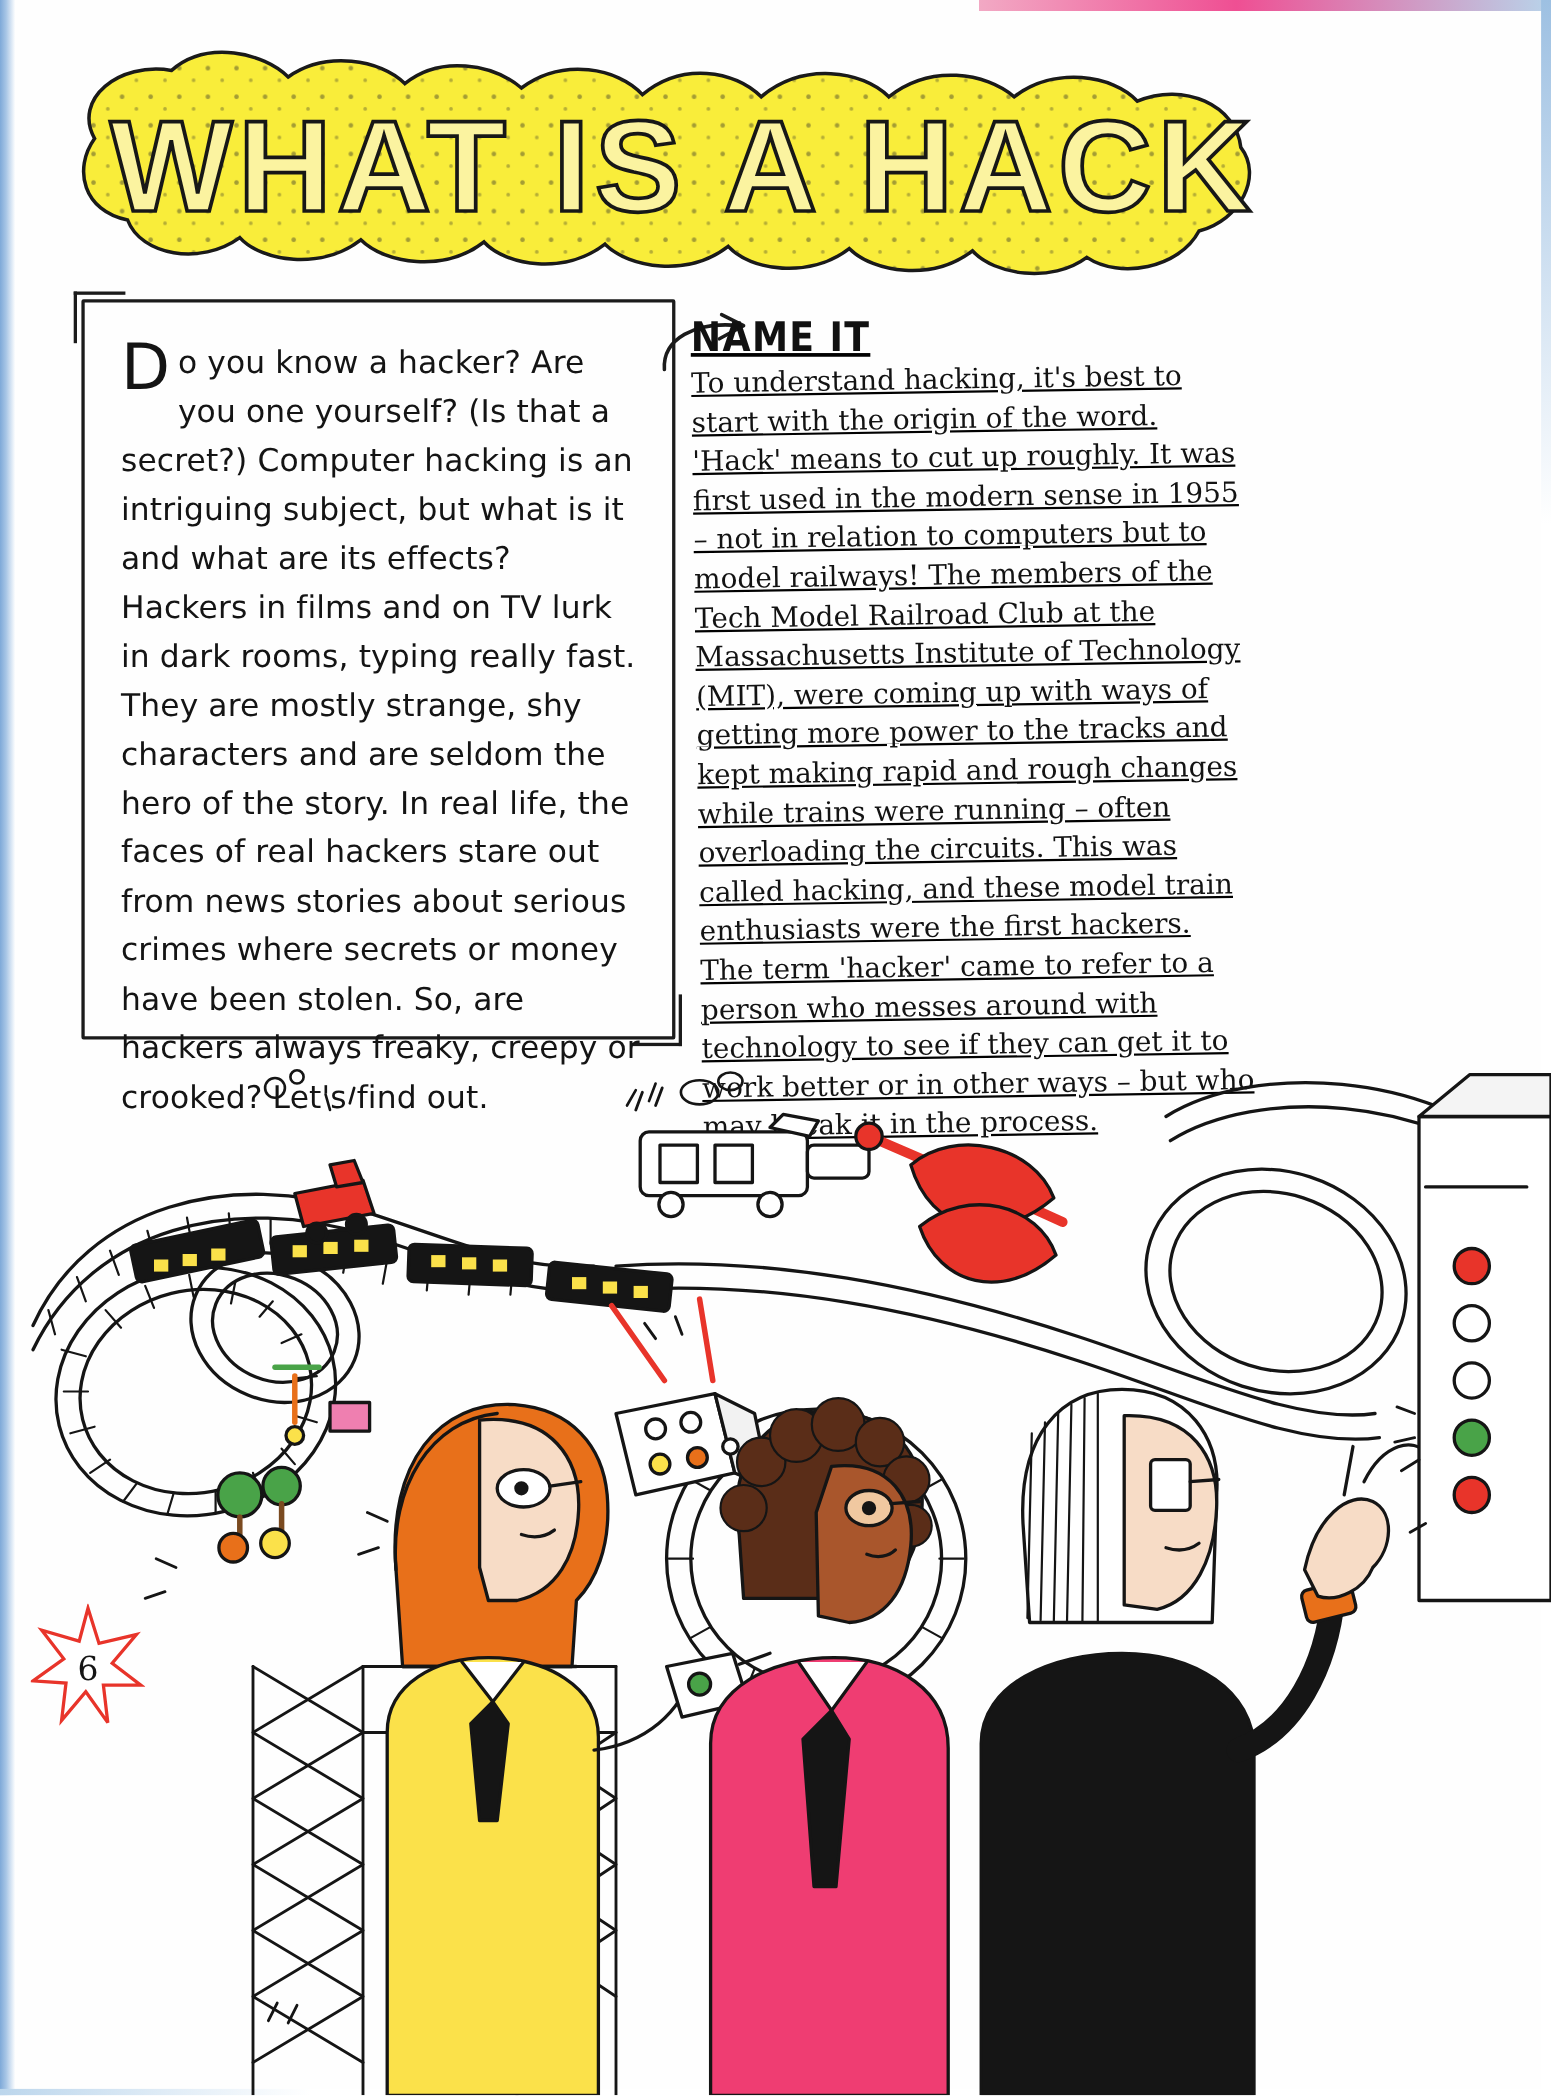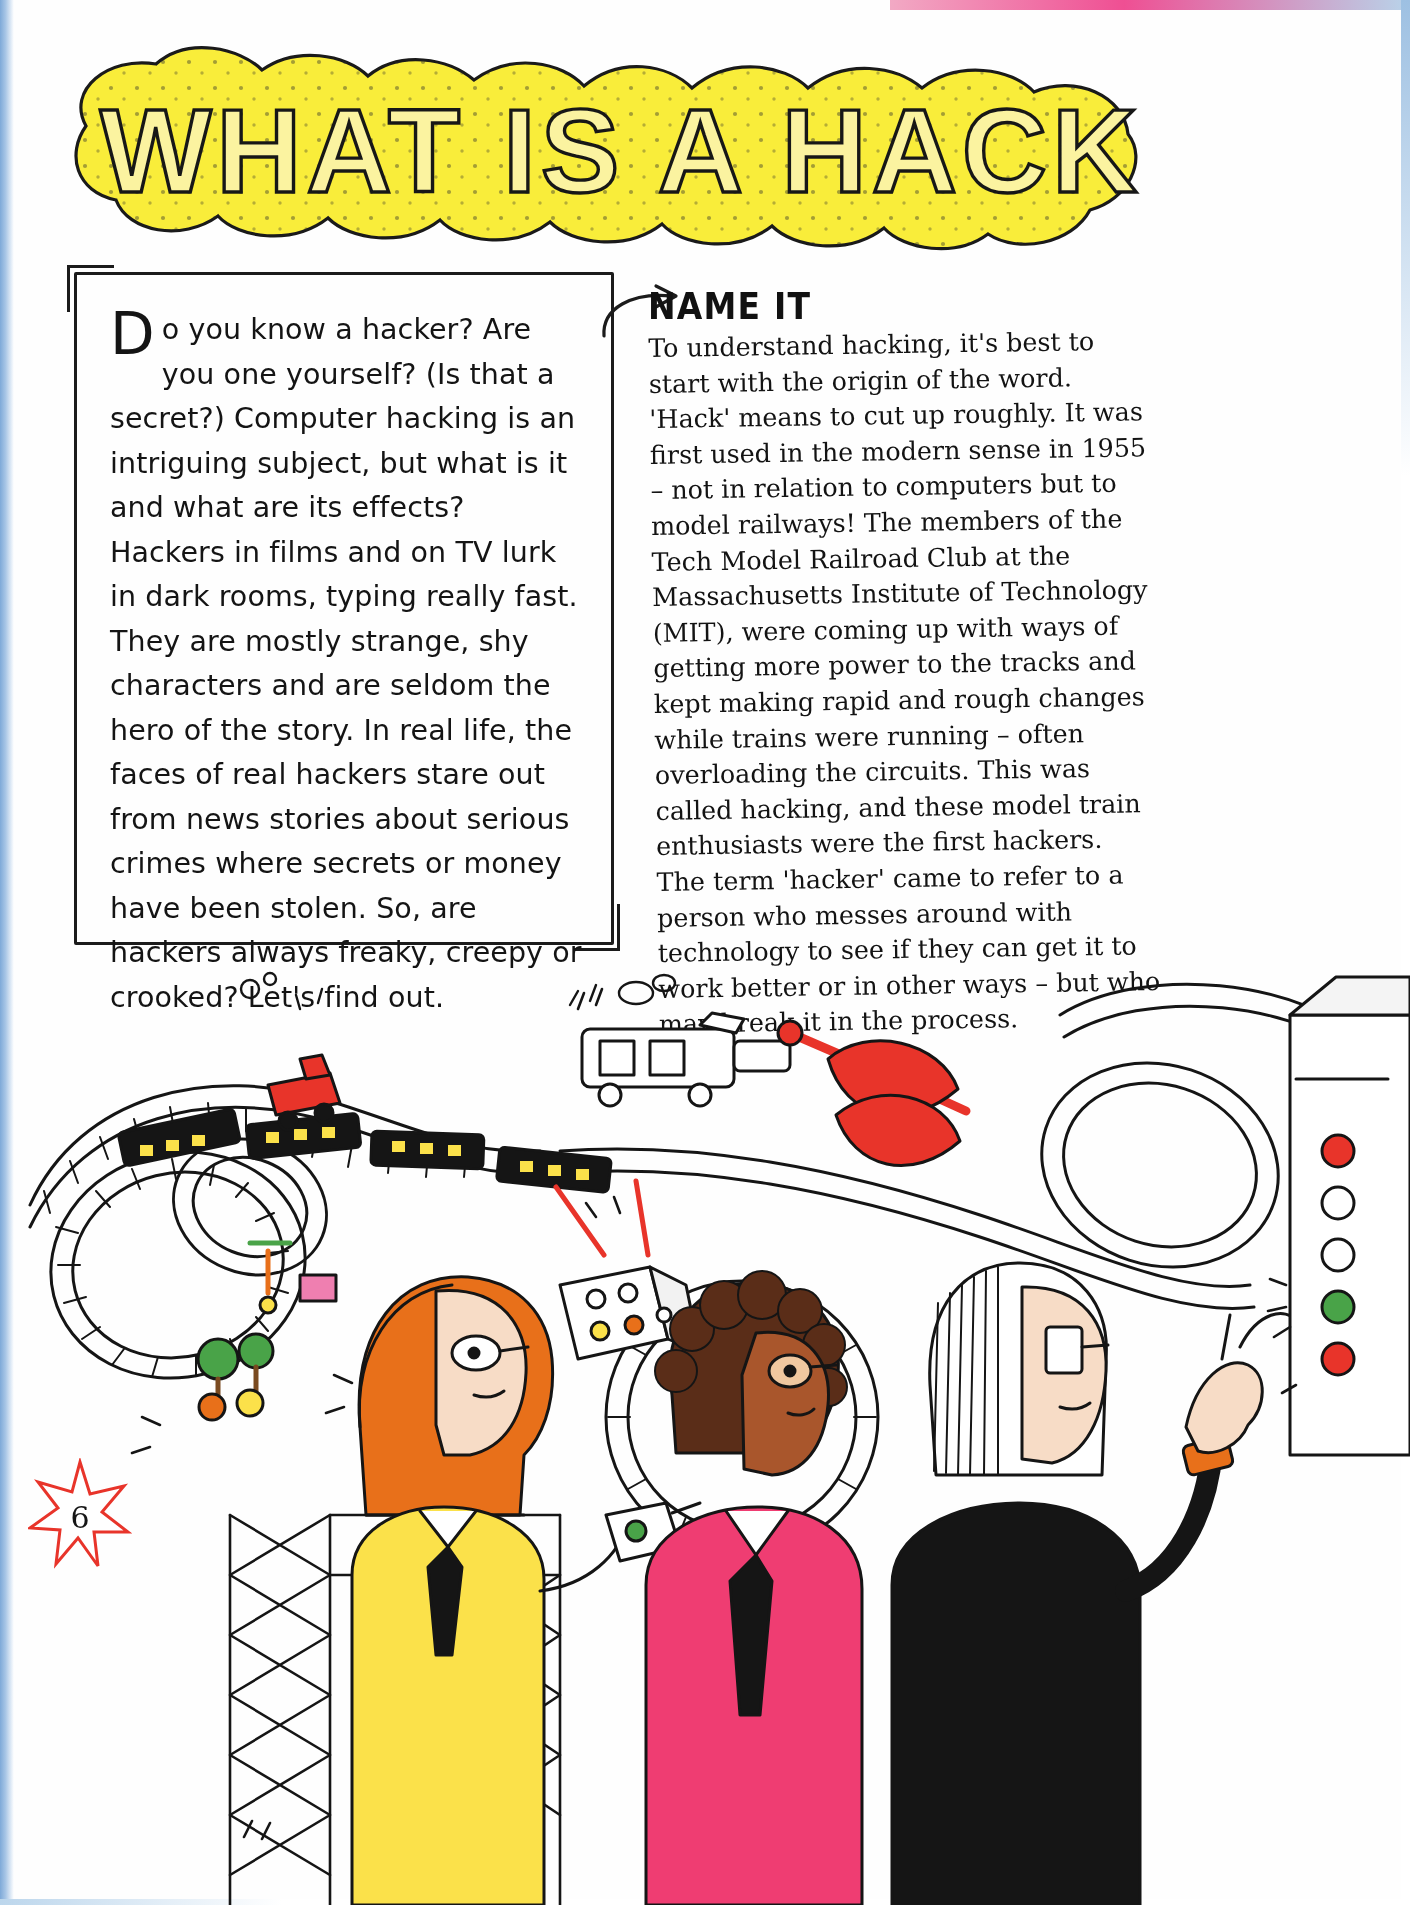--- a/index.html
+++ b/index.html
@@ -79,21 +79,21 @@
     color: #141414;
   }
 
   
   .arrow {
     position:absolute; left: 596px; top: 278px; width: 130px; height: 70px;
   }
 
   
   .right-col {
-    position:absolute; left: 648px; top: 284px; width: 502px;
+    position:absolute; left: 628px; top: 284px; width: 502px; text-decoration: underline;
   }
   .right-head {
     font-family: "DejaVu Sans", sans-serif;
     font-size: 33px;
     font-weight: 700;
     letter-spacing: 1.2px;
     color: #111;
     margin: 0 0 8px 0;
     transform: scaleY(1.12);
     transform-origin: left top;

